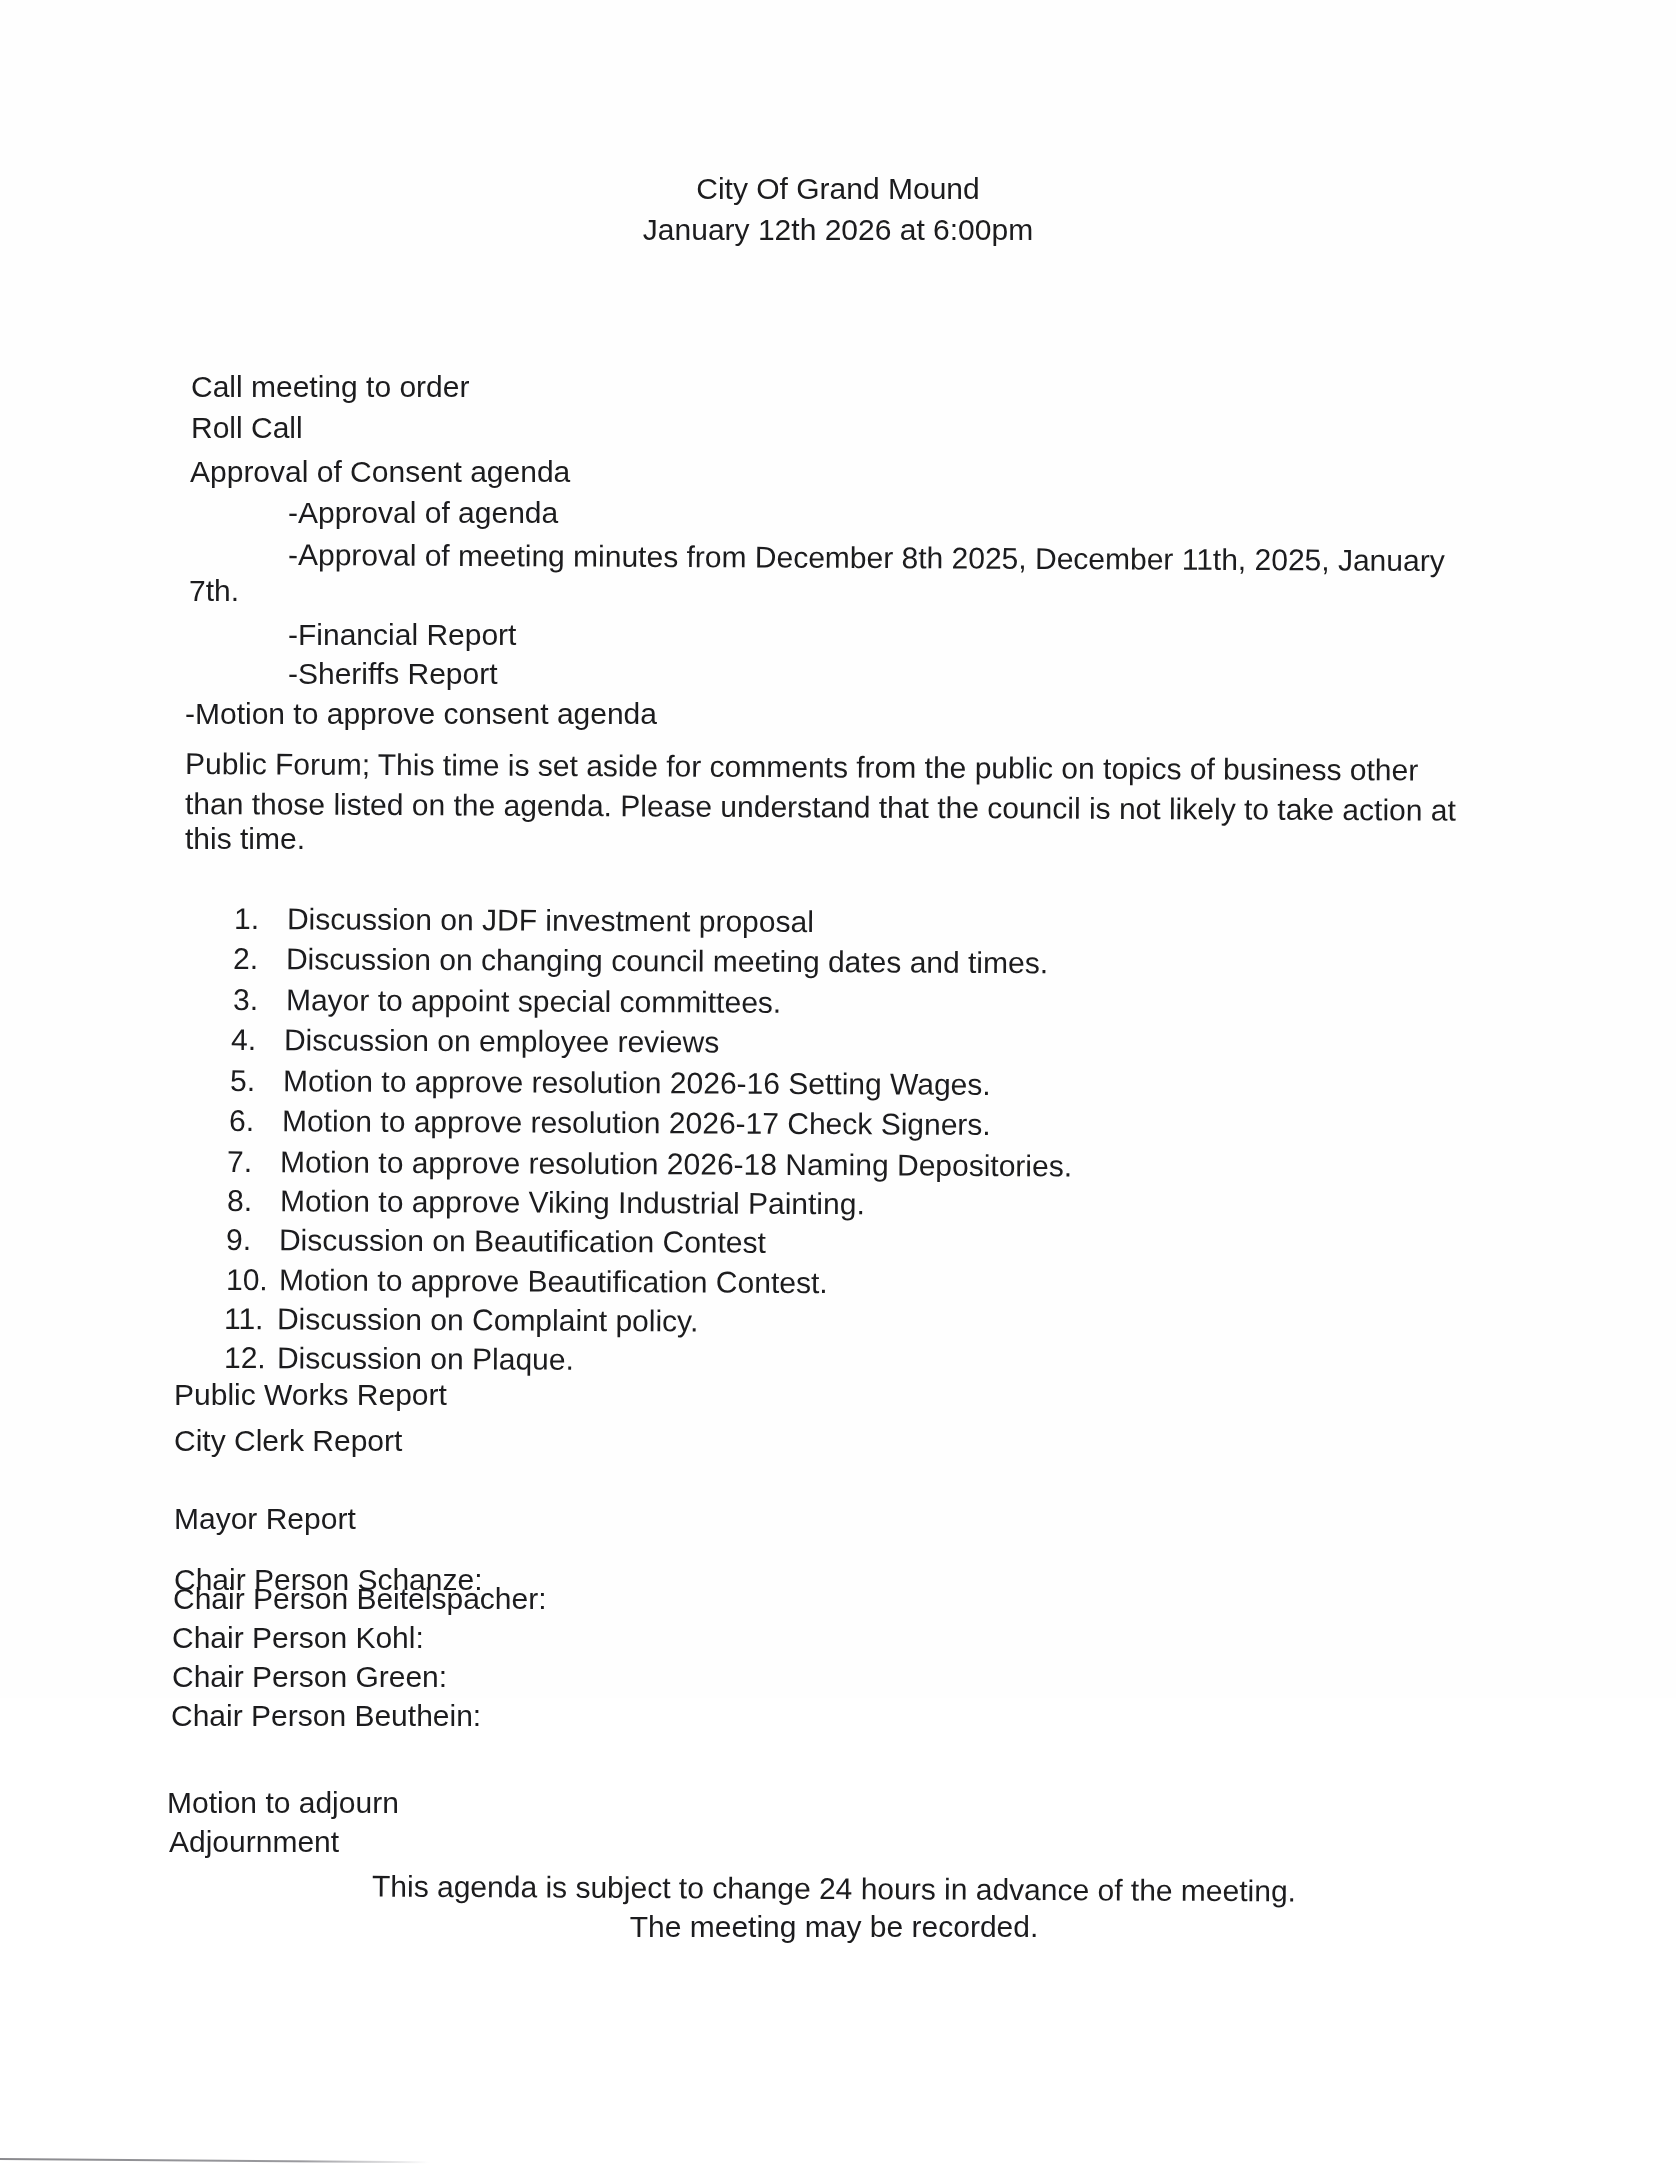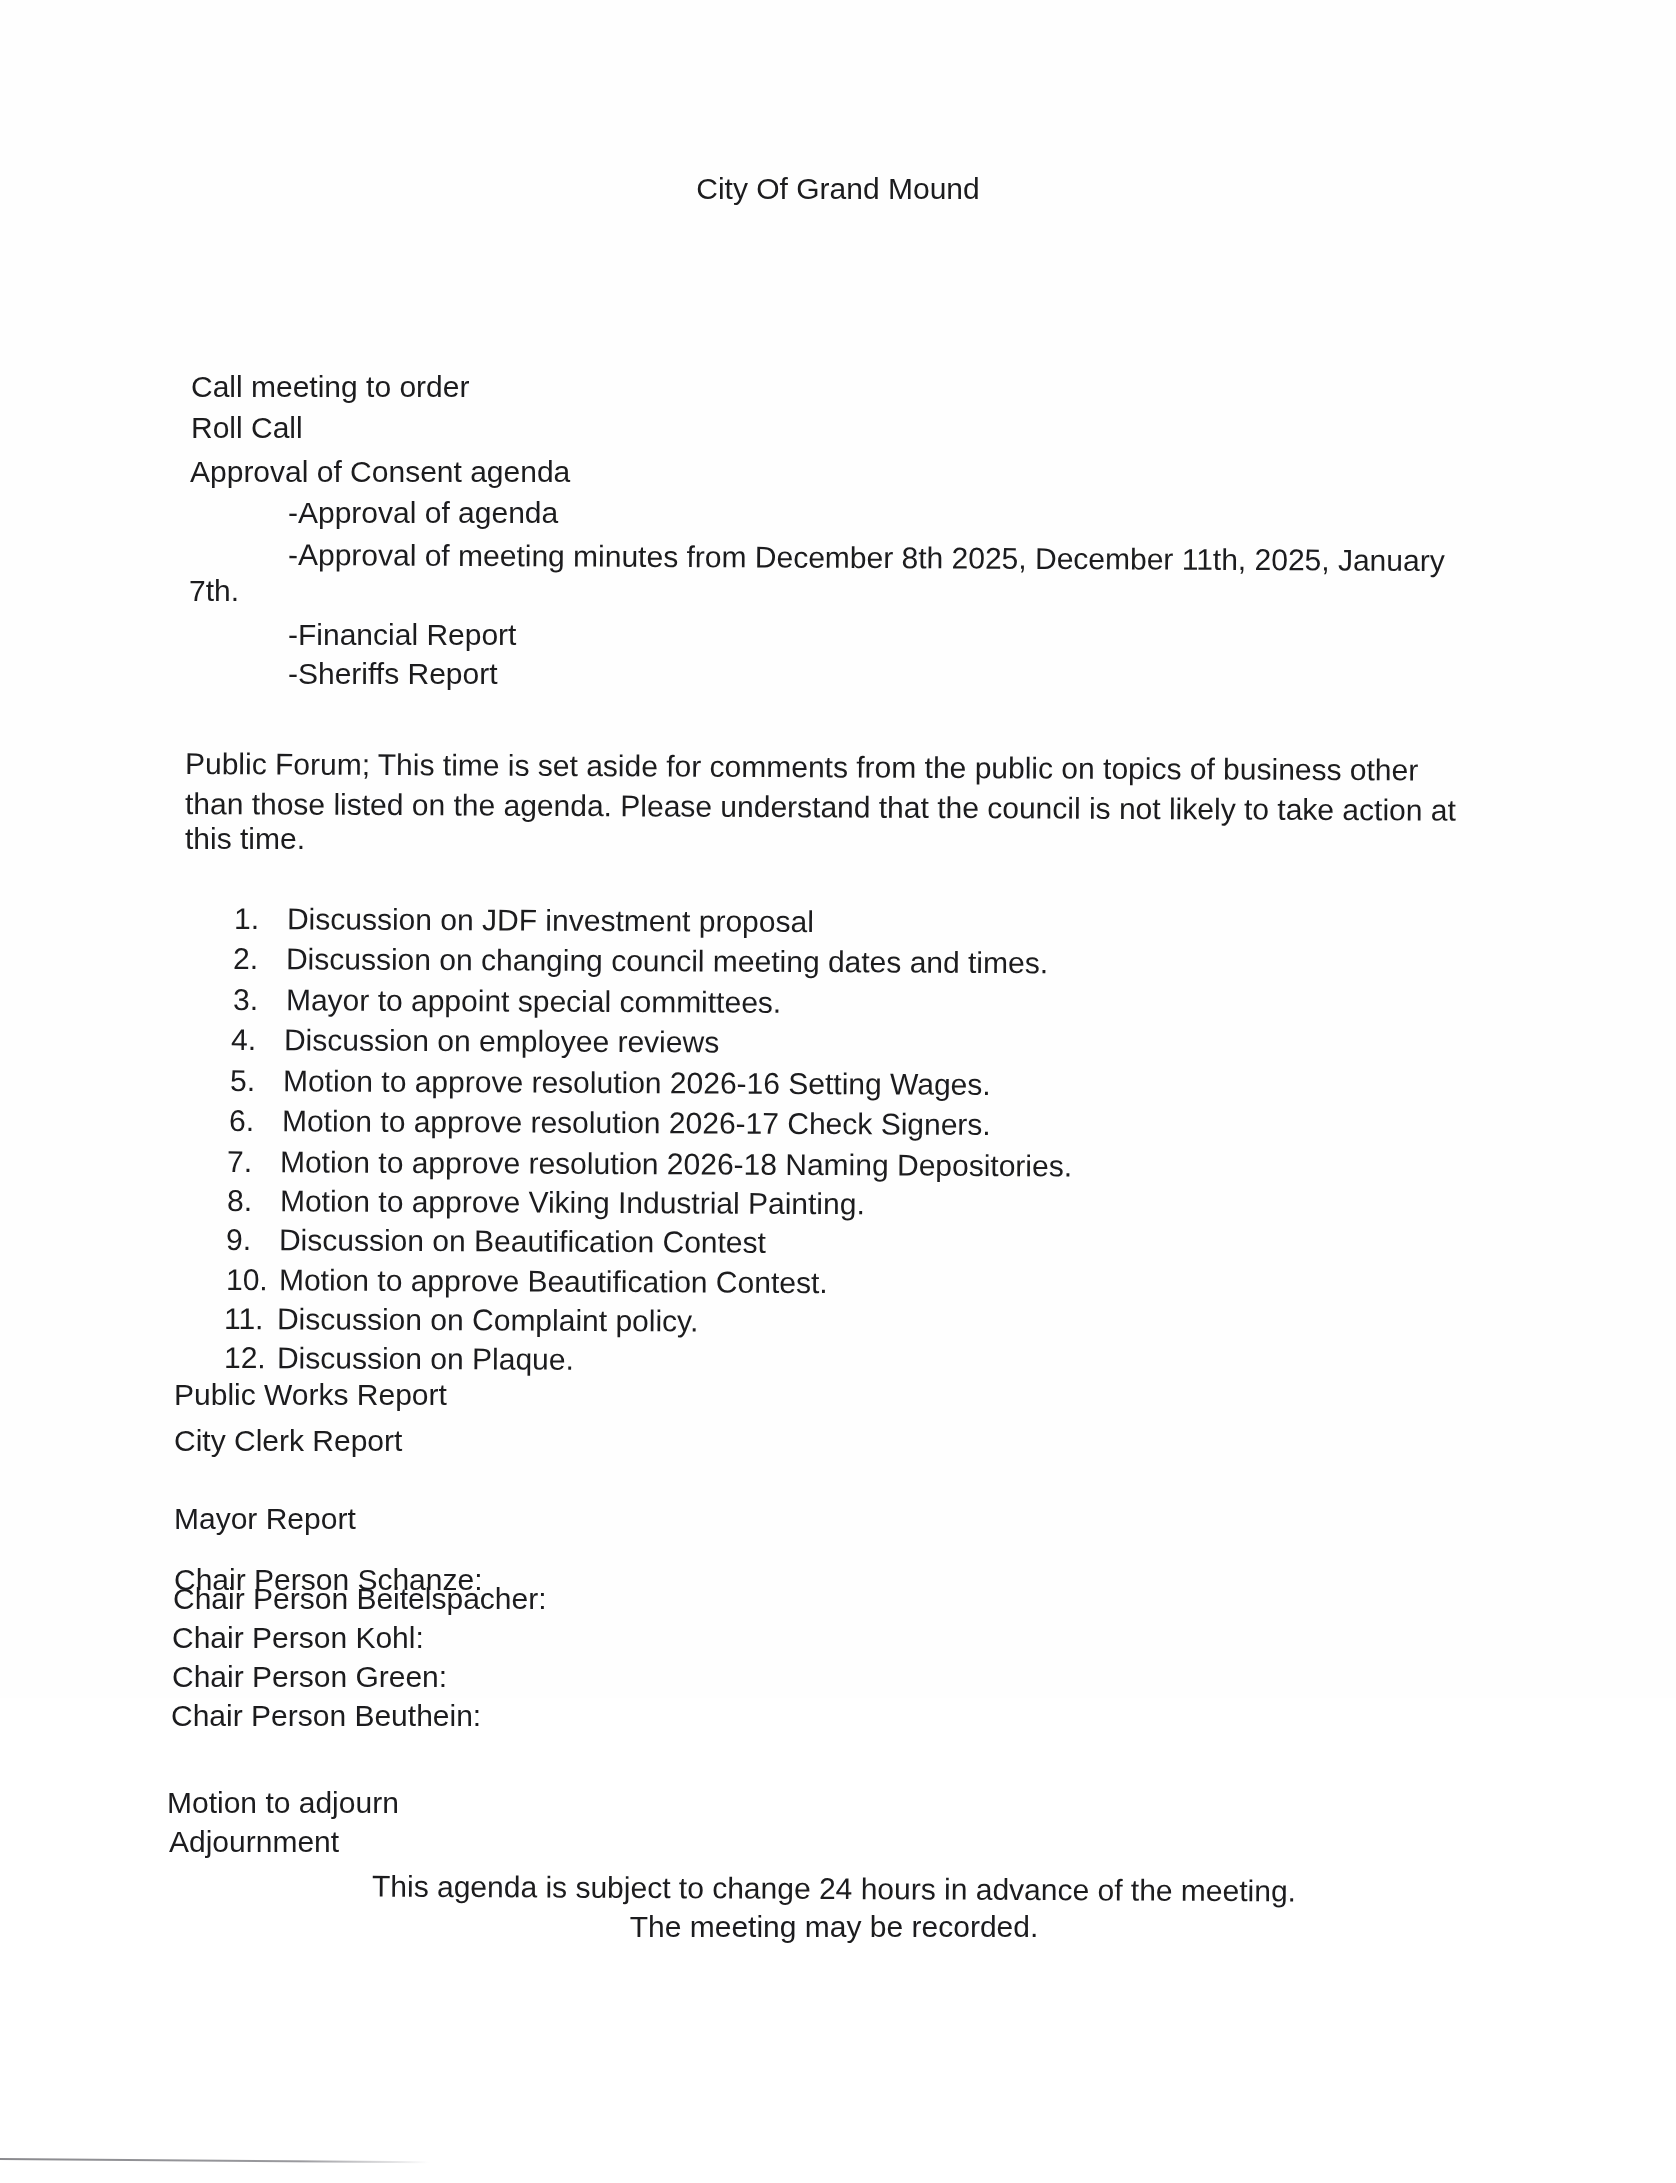--- a/index.html
+++ b/index.html
@@ -61,30 +61,32 @@
       transform-origin: left center;
     }
   </style>
 </head>
 <body>
 
 <div class="page">
 
   <div class="header">
     <div>City Of Grand Mound</div>
+    <div>January 12th 2026 at 6:00pm</div>
   </div>
 
   <div class="line" style="left:191px; top:369px;">Call meeting to order</div>
   <div class="line" style="left:191px; top:410px;">Roll Call</div>
   <div class="line" style="left:190px; top:454px;">Approval of Consent agenda</div>
   <div class="line" style="left:288px; top:495px;">-Approval of agenda</div>
   <div class="line" style="left:288px; top:537px; transform:rotate(0.3deg); transform-origin:left center;">-Approval of meeting minutes from December 8th 2025, December 11th, 2025, January</div>
   <div class="line" style="left:189px; top:573px;">7th.</div>
   <div class="line" style="left:288px; top:617px;">-Financial Report</div>
   <div class="line" style="left:288px; top:656px;">-Sheriffs Report</div>
+  <div class="line" style="left:185px; top:696px;">-Motion to approve consent agenda</div>
 
   <div class="line" style="left:185px; top:746px; transform:rotate(0.3deg); transform-origin:left center;">Public Forum; This time is set aside for comments from the public on topics of business other</div>
   <div class="line" style="left:185px; top:786px; transform:rotate(0.3deg); transform-origin:left center;">than those listed on the agenda. Please understand that the council is not likely to take action at</div>
   <div class="line" style="left:185px; top:821px;">this time.</div>
 
   <div class="line" style="left:234px; top:901px; transform:rotate(0.3deg); transform-origin:left center;">
     <span class="num">1.</span><span>Discussion on JDF investment proposal</span>
   </div>
   <div class="line" style="left:233px; top:941px; transform:rotate(0.3deg); transform-origin:left center;">
     <span class="num">2.</span><span>Discussion on changing council meeting dates and times.</span>

